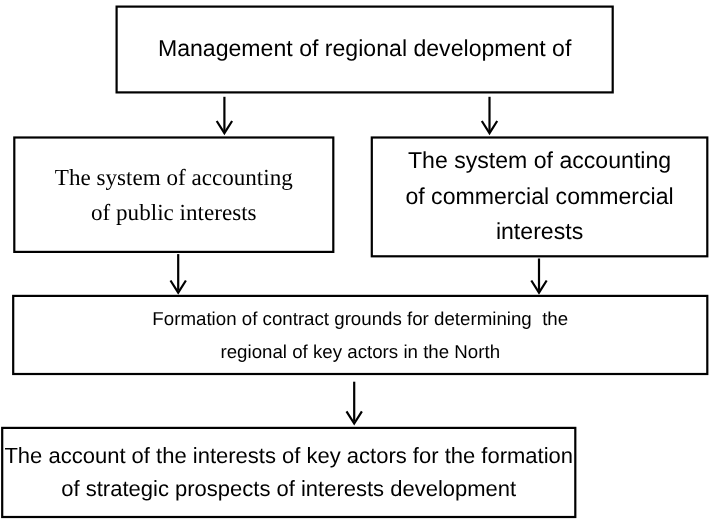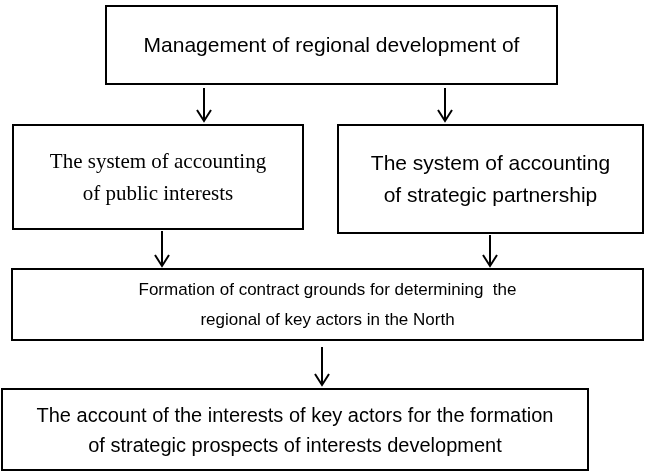--- a/index.html
+++ b/index.html
@@ -49,21 +49,21 @@
   }
   .box-commercial {
     left: 337px; top: 124px; width: 307px; height: 110px;
     font-size: 21px; line-height: 32px;
   }
   .box-contract {
     left: 11px; top: 268px; width: 633px; height: 73px;
     font-size: 17px; line-height: 30px;
   }
   .box-account {
-    left: 1px; top: 388px; width: 588px; height: 83px;
+    left: 1px; top: 388px; width: 523px; height: 83px;
     font-size: 20px; line-height: 30px;
   }
   .arrow-layer line,
   .arrow-layer polyline {
     stroke: #000000;
     stroke-width: 2;
     fill: none;
   }
 </style>
 </head>
@@ -98,21 +98,22 @@
     <div class="line">Management of regional development of</div>
   </div>
 
   <div class="box box-public">
     <div class="line">The system of accounting</div>
     <div class="line">of public interests</div>
   </div>
 
   <div class="box box-commercial">
     <div class="line">The system of accounting</div>
-    <div class="line">of strategic partnership</div>
+    <div class="line">of commercial commercial</div>
+    <div class="line">interests</div>
   </div>
 
   <div class="box box-contract">
     <div class="line">Formation of contract grounds for determining  the</div>
     <div class="line">regional of key actors in the North</div>
   </div>
 
   <div class="box box-account">
     <div class="line">The account of the interests of key actors for the formation</div>
     <div class="line">of strategic prospects of interests development</div>

